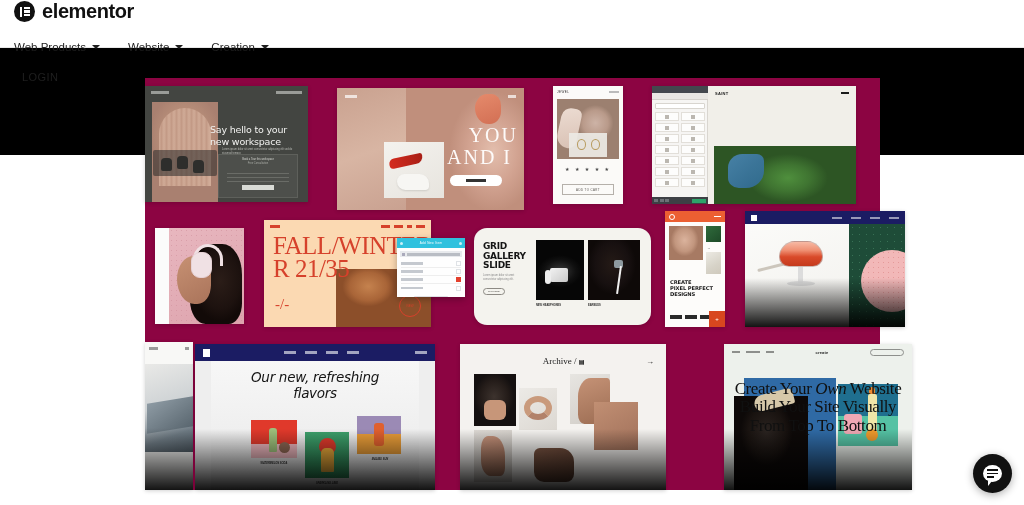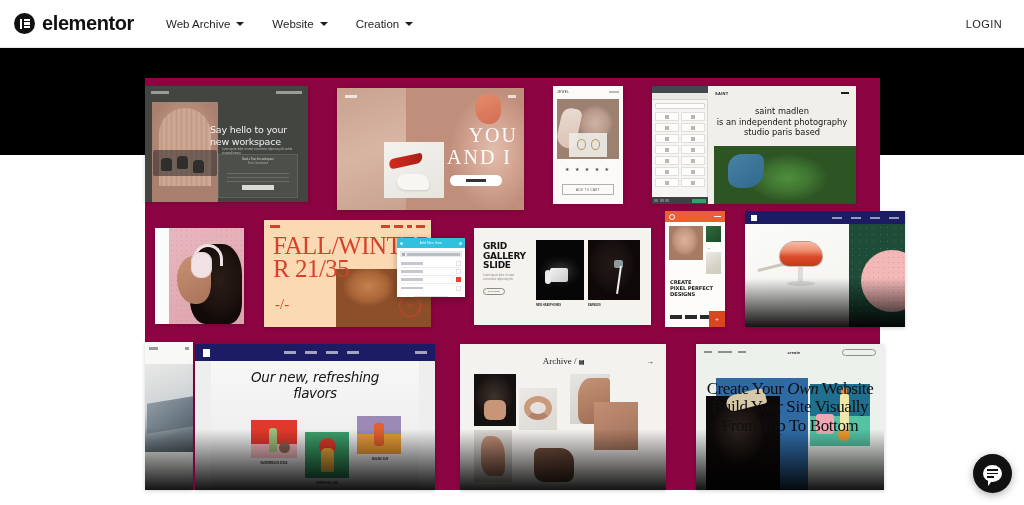--- a/index.html
+++ b/index.html
@@ -11,20 +11,21 @@
   }
 
   
   #site-header {
     position: absolute; top: 0; left: 0;
     width: 1024px; height: 48px;
     background: #ffffff;
     border-bottom: 1px solid #e8e8e8;
     display: flex; align-items: stretch;
     z-index: 40;
+    flex-direction: column;
   }
   .brand {
     display: flex; align-items: center; gap: 7px;
     padding-left: 14px; padding-right: 18px;
     cursor: pointer;
   }
   .brand-mark {
     width: 21px; height: 21px; border-radius: 50%;
     background: #111; position: relative; flex: none;
   }
@@ -388,20 +389,21 @@
     border: 0.8px solid #dfe2e6; text-decoration: none;
   }
   #popup-form .pf-row u.red { background: #e3402d; border-color: #e3402d; }
   #popup-form .pf-btn {
     margin: 4px auto 0; width: 34px; height: 6px; background: #dfe1e5; border-radius: 1px;
   }
 
   #card-gridgallery {
     left: 474px; top: 228px; width: 177px; height: 97px;
     background: #f4f3ee;
+    border-radius: 13px;
   }
   #card-gridgallery .gg-ttl {
     position: absolute; left: 9px; top: 14px;
     font-size: 9px; font-weight: bold; line-height: 1.06;
     color: #151515; letter-spacing: -0.3px;
     font-family: "DejaVu Sans", sans-serif;
   }
   #card-gridgallery .gg-sub { position: absolute; left: 9px; top: 46px; width: 40px; }
   #card-gridgallery .gg-btn {
     position: absolute; left: 9px; top: 60px; width: 22px; height: 7px;
@@ -621,21 +623,21 @@
   #card-archive .a4 { left: 134px; top: 58px; width: 44px; height: 48px;
     background: linear-gradient(150deg, #c18f73 0%, #a0705a 100%); }
   #card-archive .a5 { left: 14px; top: 86px; width: 38px; height: 52px;
     background: linear-gradient(150deg, #ddd9d4 0%, #cac5bf 100%); }
   #card-archive .a5 i { position: absolute; left: 7px; top: 6px; width: 24px; height: 40px;
     background: linear-gradient(160deg, #c3917a, #9b6c56); border-radius: 30% 50% 20% 40%; }
   #card-archive .a6 { left: 74px; top: 104px; width: 40px; height: 34px;
     background: linear-gradient(150deg, #7a5442 0%, #573a2d 100%); border-radius: 6px 14px 8px 10px; }
 
   #card-createown {
-    left: 696px; top: 344px; width: 188px; height: 146px;
+    left: 724px; top: 344px; width: 188px; height: 146px;
     background: #edf1ec;
   }
   #card-createown .co-nav {
     position: absolute; left: 0; top: 0; right: 0; height: 16px;
     display: flex; align-items: center; padding: 0 8px; gap: 6px;
   }
   #card-createown .co-nav s {
     width: 8px; height: 2px; background: #8d8f8c; display: block; text-decoration: none;
   }
   #card-createown .co-nav .brand {
@@ -711,21 +713,21 @@
       <i class="bm-bar"></i>
         <i class="bm-r1"></i>
         <i class="bm-r2"></i>
         <i class="bm-r3"></i>
     </span>
     <span class="brand-name">elementor</span>
   </div>
 
   <nav id="main-nav">
     <div class="nav-item">
-      <span>Web Archive</span>
+      <span>Web Products</span>
       <span class="caret"></span>
     </div>
     <div class="nav-item">
       <span>Website</span>
       <span class="caret"></span>
     </div>
     <div class="nav-item">
       <span>Creation</span>
       <span class="caret"></span>
     </div>
@@ -849,21 +851,20 @@
         <u></u>
         <u></u>
         <span class="green"></span>
     </div>
   </div>
   <div class="sm-main">
     <div class="sm-brandbar">
       <span class="sm-logo">SAINT</span>
       <span class="sm-burger"></span>
     </div>
-    <div class="sm-head">saint madlen<br>is an independent photography<br>studio paris based</div>
     <div class="sm-photo">
       <div class="sm-blue"></div>
     </div>
   </div>
 </div>
 
 <div class="card" id="card-headphones">
   <div class="hp-pink"></div>
   <div class="hp-dots"></div>
   <div class="hp-hair"></div>

